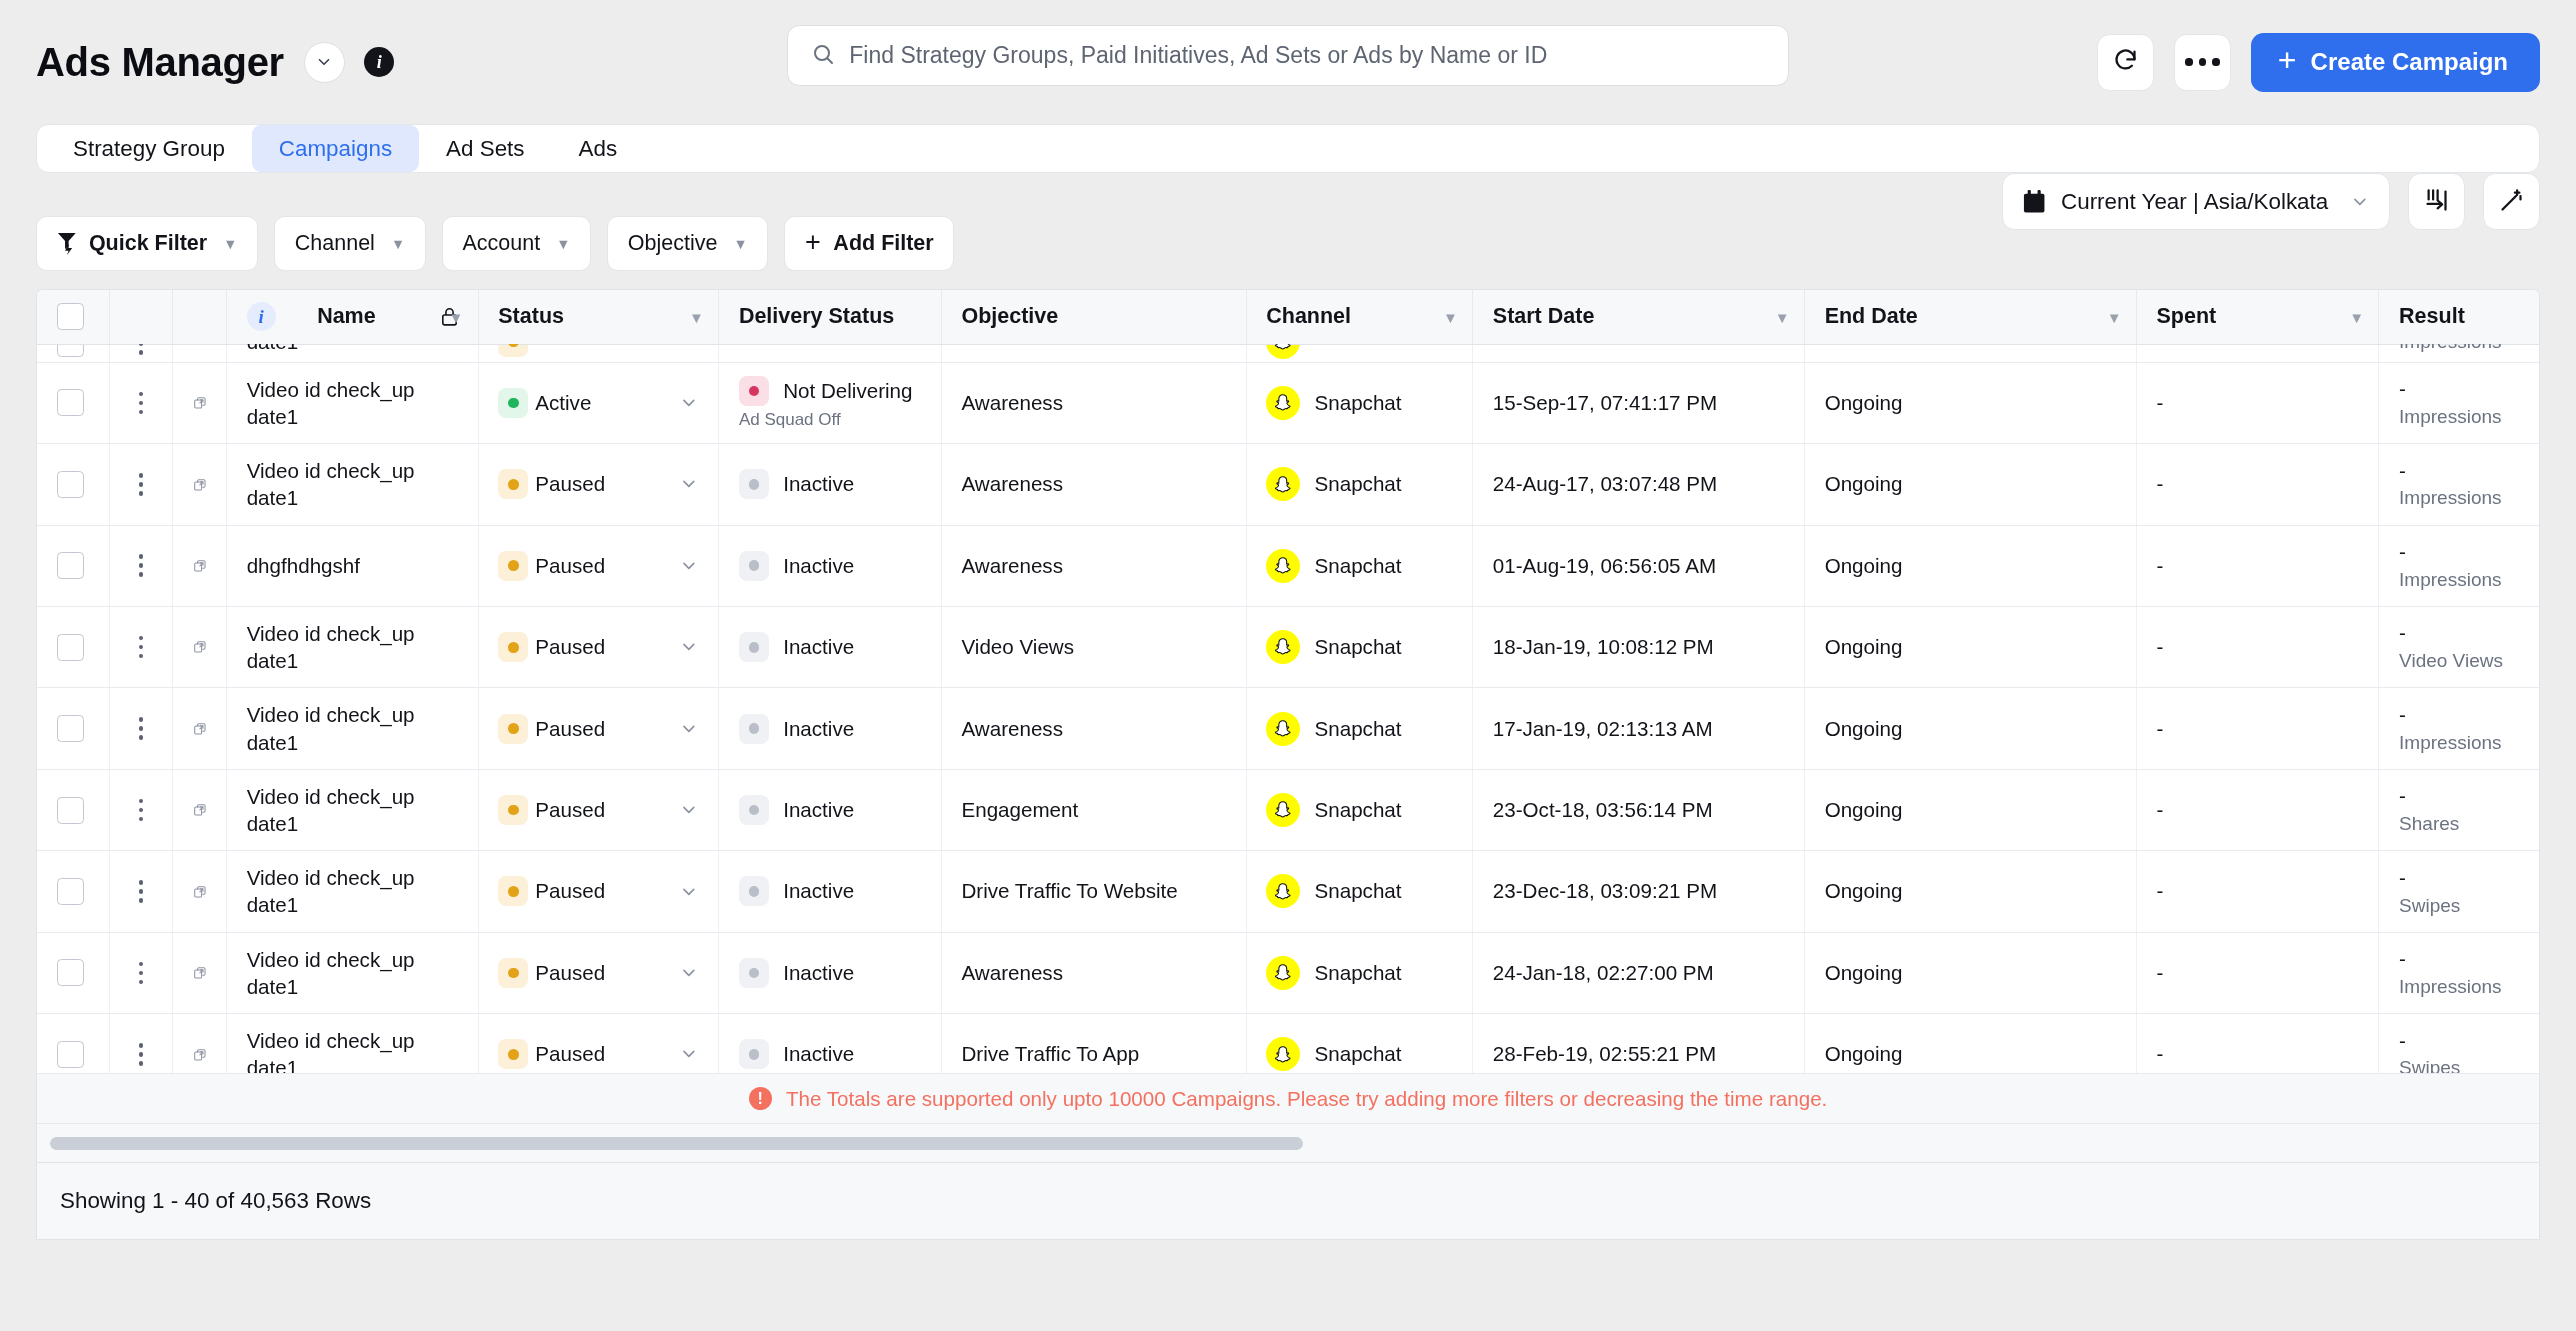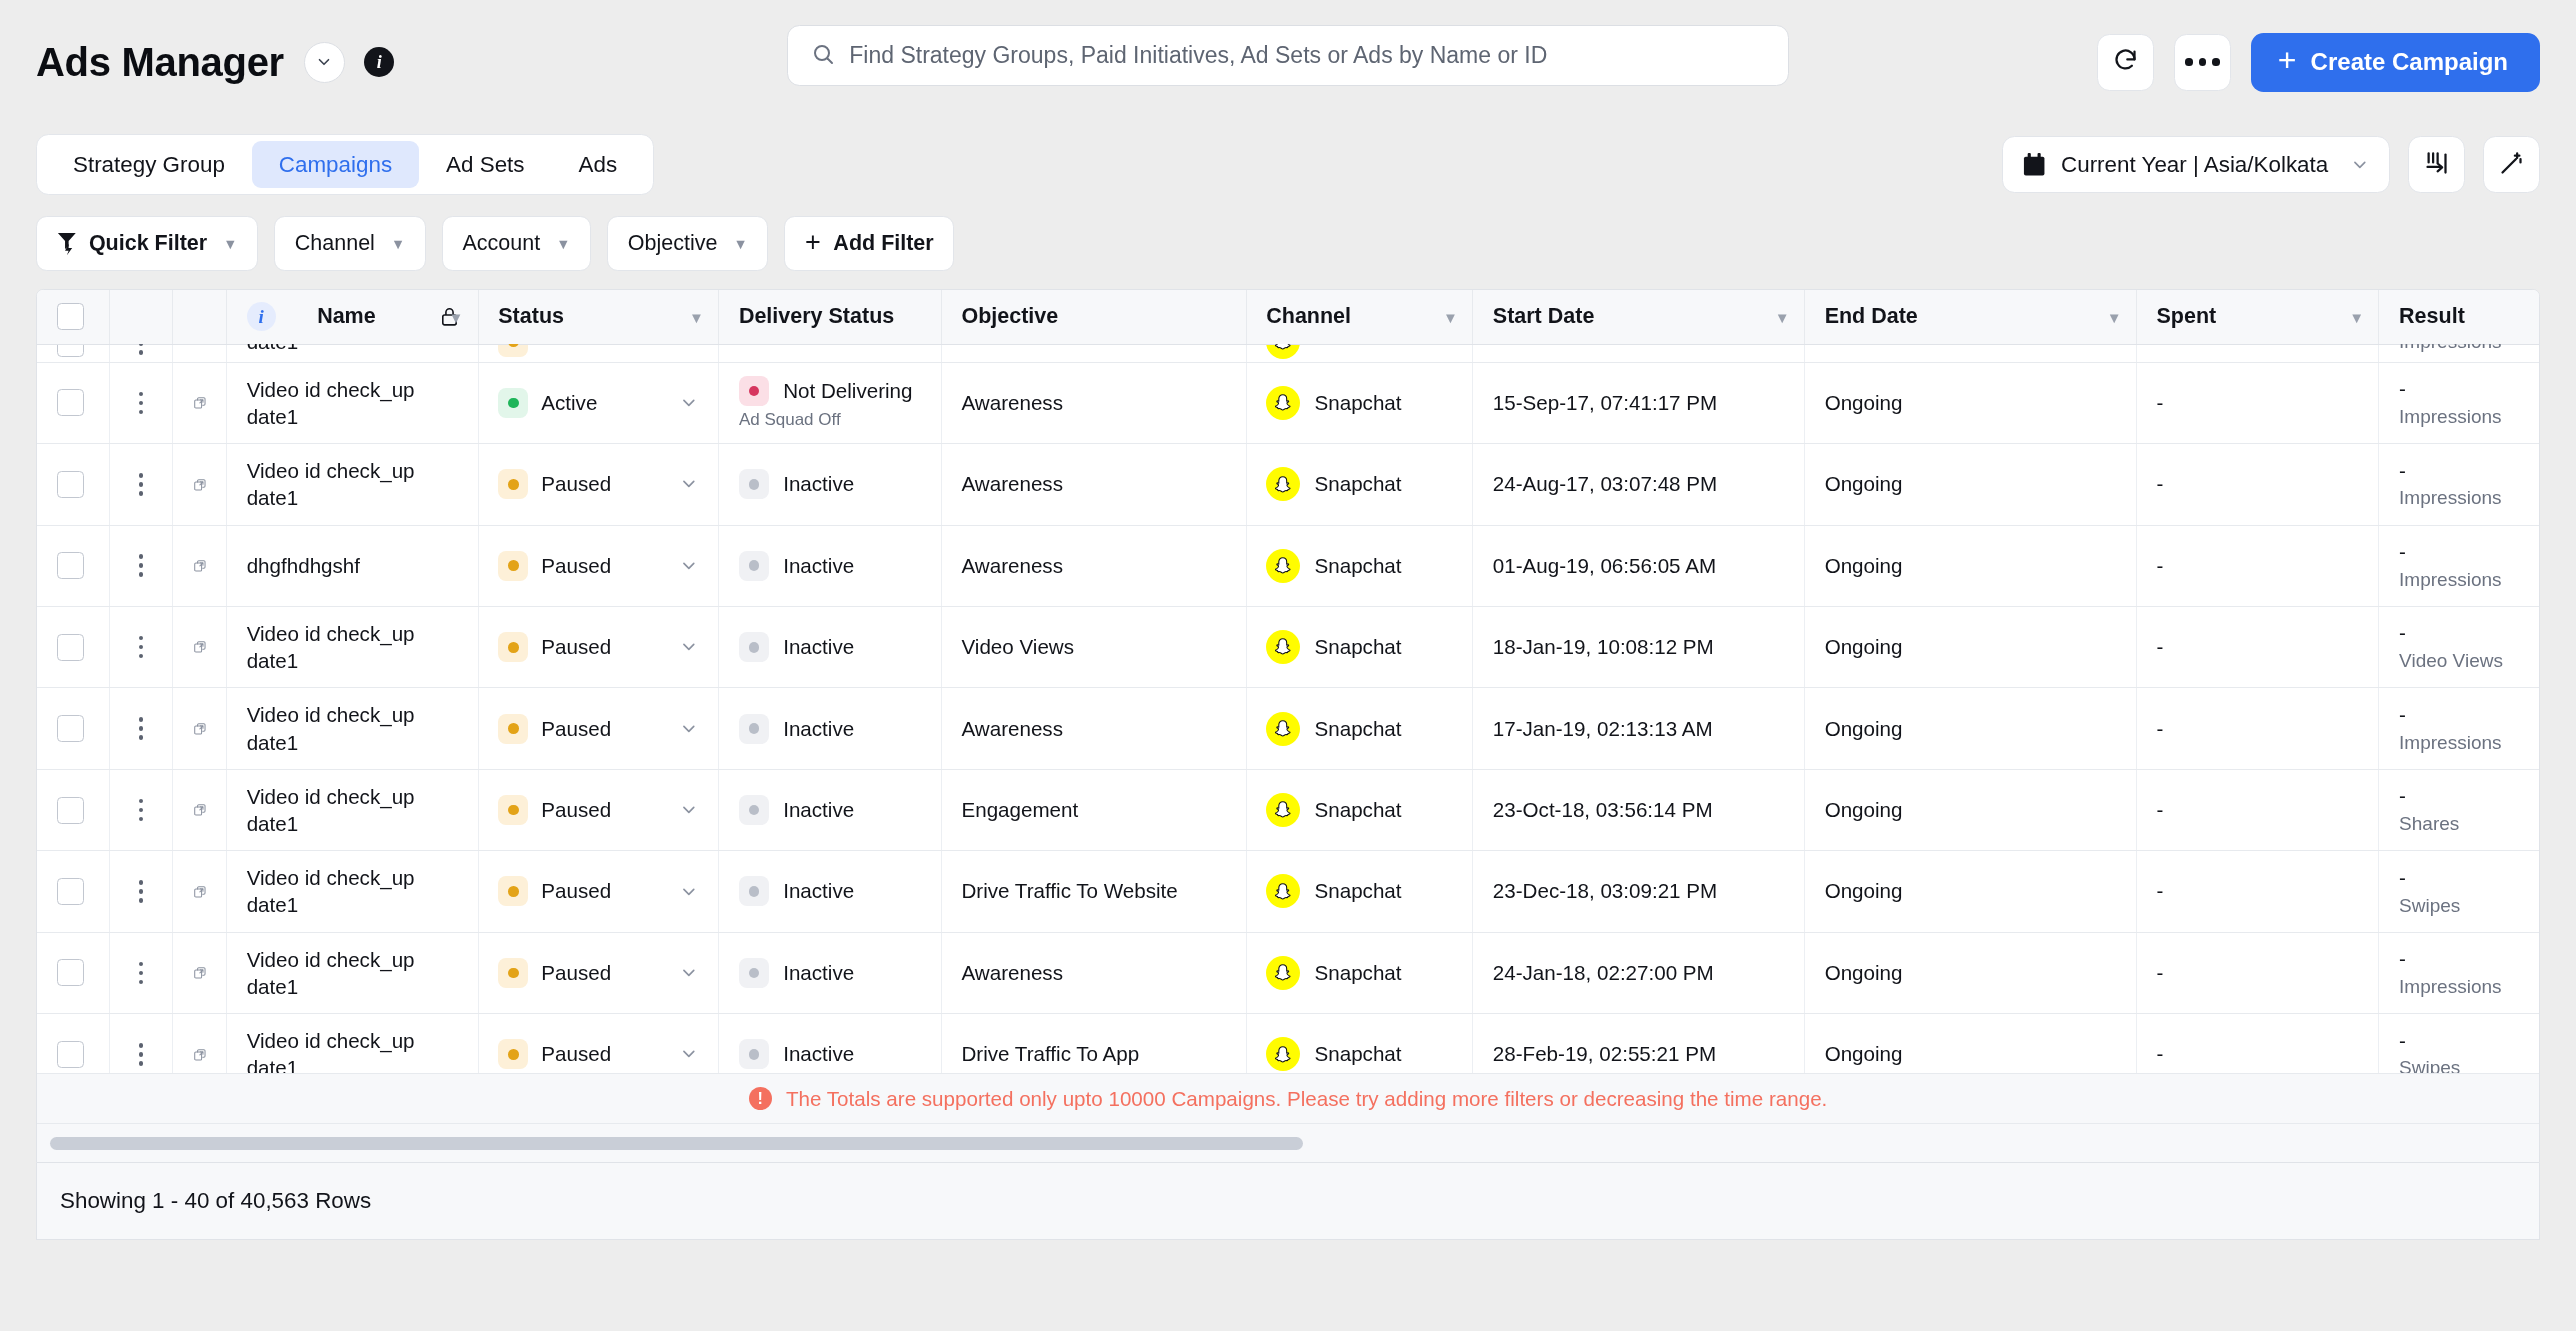--- a/index.html
+++ b/index.html
@@ -69,21 +69,21 @@
     padding: 0 32px 0 27px;
     display: flex; align-items: center; gap: 14.3px;
     font-family: "Liberation Sans", sans-serif;
     font-size: 24px; font-weight: 700;
   }
   .create-btn .plus { font-size: 32px; font-weight: 400; line-height: 1; margin-top: -3.6px; }
 
   
   .tabrow {
     height: 81px; padding: 0 36px;
-    display: flex; align-items: center;
+    display: flex;  flex-direction: column;
   }
   .tabs {
     background: #fff; border: 0.9px solid #e3e6eb; border-radius: 12.5px;
     height: 61px; display: flex; align-items: center; padding: 0 9px;
   }
   .tab {
     height: 47px; padding: 0 27px; border-radius: 9px;
     display: flex; align-items: center;
     font-size: 22.4px; color: #12141a; white-space: nowrap;
   }
@@ -174,21 +174,21 @@
   .cb {
     width: 27px; height: 27px; border: 1.8px solid #c2c7d0; border-radius: 4.5px;
     background: #fff; display: block;
   }
   .kebab { display: flex; flex-direction: column; gap: 4.5px; align-items: center; }
   .kebab i { width: 4.5px; height: 4.5px; border-radius: 50%; background: #5c6270; display: block; }
   .copy-ico { width: 25px; height: 25px; }
 
   .name-cell { line-height: 1.32; }
 
-  .status-cell { display: flex; align-items: center; gap: 13px; }
+  .status-cell { display: flex; align-items: center; gap: 7px; }
   .pill {
     width: 30px; height: 30px; border-radius: 8px;
     display: flex; align-items: center; justify-content: center;
     flex: 0 0 auto;
   }
   .pill i { width: 10.7px; height: 10.7px; border-radius: 50%; display: block; }
   .pill.green { background: #e2f6ea; }
   .pill.green i { background: #1fb55a; }
   .pill.amber { background: #fdf0d8; }
   .pill.amber i { background: #e3a318; }

